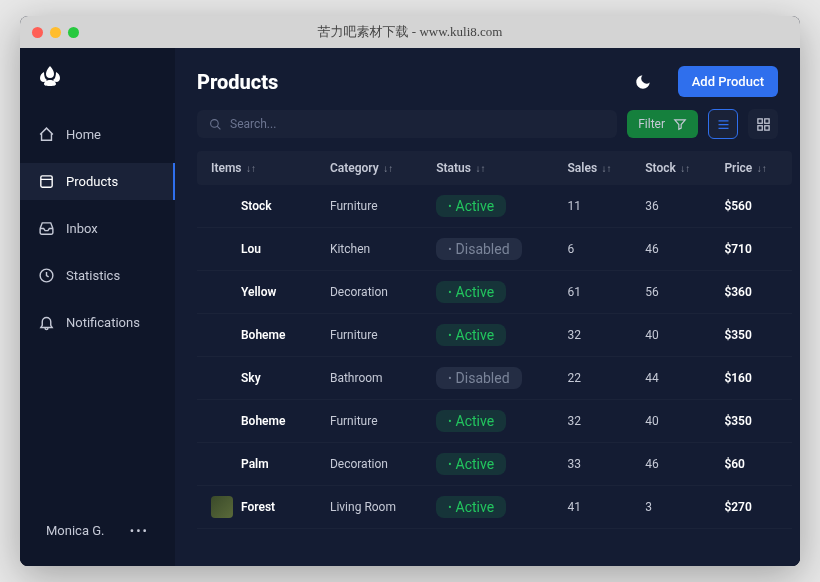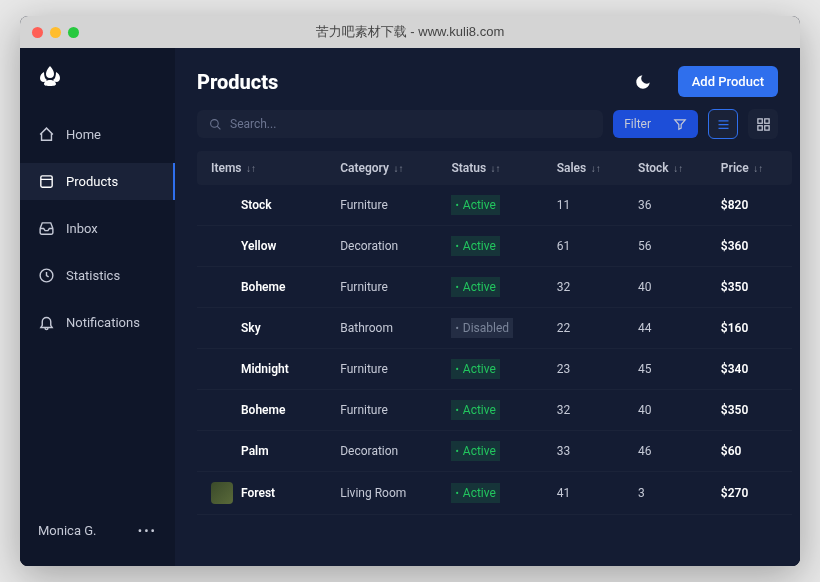--- a/index.html
+++ b/index.html
@@ -2,62 +2,62 @@
 <html><head>
 <meta charset="utf-8">
 <style>
 *{box-sizing:border-box;margin:0;padding:0;font-family:-apple-system,BlinkMacSystemFont,'Segoe UI',Roboto,sans-serif}
 body{background:#e8e8e8;display:flex;align-items:center;justify-content:center;height:582px;width:820px;overflow:hidden}
 .window{width:780px;height:550px;background:#0f1629;border-radius:8px;overflow:hidden;box-shadow:0 10px 40px rgba(0,0,0,0.3);display:flex;flex-direction:column}
 .titlebar{height:32px;background:#d4d4d4;display:flex;align-items:center;padding:0 12px;position:relative}
 .dots{display:flex;gap:7px}
 .dot{width:11px;height:11px;border-radius:50%}
 .dot.r{background:#ff5f56}.dot.y{background:#ffbd2e}.dot.g{background:#27c93f}
-.titlebar-text{position:absolute;left:50%;transform:translateX(-50%);font-size:13px;color:#444;font-family:Liberation Sans, sans-serif}
+.titlebar-text{position:absolute;left:50%;transform:translateX(-50%);font-size:13px;color:#444;font-family:Liberation Serif, serif}
 .app{flex:1;display:flex;background:#0f1629;overflow:hidden}
 .sidebar{width:155px;background:#0f1629;display:flex;flex-direction:column;padding:16px 0}
 .logo{padding:0 18px 24px}
 .logo svg{width:24px;height:24px}
 .nav{flex:1;display:flex;flex-direction:column;gap:10px}
 .nav-item{display:flex;align-items:center;gap:11px;padding:10px 18px;color:#c5c9d6;font-size:13px;cursor:pointer;position:relative}
 .nav-item.active{background:#1a2238;color:#fff}
 .nav-item.active::after{content:'';position:absolute;right:0;top:0;bottom:0;width:2px;background:#2f6fed}
 .nav-item svg{width:17px;height:17px;flex-shrink:0}
-.user{display:flex;align-items:center;justify-content:space-between;padding:12px 18px;color:#c5c9d6;font-size:13px}
+.user{display:flex;align-items:center;justify-content:space-between;padding:12px 26px;color:#c5c9d6;font-size:13px}
 .user-dots{color:#c5c9d6;letter-spacing:2px;cursor:pointer}
 .main{flex:1;display:flex;flex-direction:column;background:#141c33;overflow:hidden}
 .header{display:flex;align-items:center;justify-content:space-between;padding:18px 22px 12px}
 .title{color:#fff;font-size:20px;font-weight:800}
 .header-right{display:flex;align-items:center;gap:26px}
 .moon{width:18px;height:18px;color:#fff;cursor:pointer}
 .btn-primary{background:#2f6fed;color:#fff;border:none;padding:8px 14px;border-radius:6px;font-size:13px;font-weight:500;cursor:pointer}
 .toolbar{display:flex;align-items:center;gap:10px;padding:0 22px 12px}
 .search{flex:1;background:#1a2238;border-radius:6px;display:flex;align-items:center;padding:7px 12px;gap:8px}
 .search svg{width:13px;height:13px;color:#6b7490}
 .search input{background:transparent;border:none;outline:none;color:#22c55e;font-size:12px;flex:1}
 .search input::placeholder{color:#6b7490}
-.filter-btn{background:#1d4ed8;color:#c5c9d6;border:none;padding:7px 11px;border-radius:6px;font-size:12px;display:flex;gap:22px;cursor:pointer}
+.filter-btn{background:#15803d;color:#c5c9d6;border:none;padding:7px 11px;border-radius:6px;font-size:12px;display:flex;gap:8px;cursor:pointer}
 .filter-btn svg{width:14px;height:14px}
 .view-btn{background:#1a2238;border:none;width:30px;height:30px;border-radius:6px;display:flex;align-items:center;justify-content:center;color:#c5c9d6;cursor:pointer}
 .view-btn.active{border:1px solid #2f6fed;color:#2f6fed}
 .view-btn svg{width:15px;height:15px}
 .table-wrap{flex:1;overflow-y:auto;padding:0 8px 0 22px}
 .table-wrap::-webkit-scrollbar{width:8px}
 .table-wrap::-webkit-scrollbar-track{background:#1a2238}
 .table-wrap::-webkit-scrollbar-thumb{background:#3a4460;border-radius:4px}
 table{width:100%;border-collapse:collapse}
 thead th{background:#1a2238;color:#c5c9d6;font-size:12px;font-weight:600;text-align:left;padding:10px 8px;position:sticky;top:0}
 thead th:first-child{border-radius:4px 0 0 4px;padding-left:14px}
 thead th:last-child{border-radius:0 4px 4px 0}
 .sort{font-size:10px;opacity:0.6;margin-left:2px}
 tbody td{color:#c5c9d6;font-size:12px;padding:10px 8px;border-bottom:1px solid rgba(255,255,255,0.03)}
 tbody td:first-child{padding-left:14px}
 .item-cell{display:flex;align-items:center;gap:8px;font-weight:600;color:#fff}
 .thumb{width:22px;height:22px;border-radius:4px;background:linear-gradient(135deg,#3a4a2a,#5a6a3a);flex-shrink:0}
-.badge{display:inline-flex;align-items:center;gap:4px;padding:3px 4px;border-radius:0;font-size:12px}
+.badge{display:inline-flex;align-items:center;gap:4px;padding:3px 12px;border-radius:8px;font-size:14px}
 .badge.active{background:rgba(34,197,94,0.15);color:#22c55e}
 .badge.disabled{background:rgba(100,116,139,0.2);color:#7a8499}
 .badge::before{content:'•';font-size:10px}
 .price{font-weight:600;color:#fff}
 </style>
 </head>
 <body>
 
 <div class="window">
   <div class="titlebar">
@@ -169,21 +169,34 @@
                 <td>
                   <div class="item-cell">
                     <div style="width:22px"></div>
                     <span>Stock</span>
                   </div>
                 </td>
                 <td>Furniture</td>
                 <td><span class="badge active">Active</span></td>
                 <td>11</td>
                 <td>36</td>
-                <td class="price">$820</td>
+                <td class="price">$560</td>
+              </tr>
+              <tr>
+                <td>
+                  <div class="item-cell">
+                    <div style="width:22px"></div>
+                    <span>Lou</span>
+                  </div>
+                </td>
+                <td>Kitchen</td>
+                <td><span class="badge disabled">Disabled</span></td>
+                <td>6</td>
+                <td>46</td>
+                <td class="price">$710</td>
               </tr>
               <tr>
                 <td>
                   <div class="item-cell">
                     <div style="width:22px"></div>
                     <span>Yellow</span>
                   </div>
                 </td>
                 <td>Decoration</td>
                 <td><span class="badge active">Active</span></td>
@@ -214,33 +227,20 @@
                 <td>Bathroom</td>
                 <td><span class="badge disabled">Disabled</span></td>
                 <td>22</td>
                 <td>44</td>
                 <td class="price">$160</td>
               </tr>
               <tr>
                 <td>
                   <div class="item-cell">
                     <div style="width:22px"></div>
-                    <span>Midnight</span>
-                  </div>
-                </td>
-                <td>Furniture</td>
-                <td><span class="badge active">Active</span></td>
-                <td>23</td>
-                <td>45</td>
-                <td class="price">$340</td>
-              </tr>
-              <tr>
-                <td>
-                  <div class="item-cell">
-                    <div style="width:22px"></div>
                     <span>Boheme</span>
                   </div>
                 </td>
                 <td>Furniture</td>
                 <td><span class="badge active">Active</span></td>
                 <td>32</td>
                 <td>40</td>
                 <td class="price">$350</td>
               </tr>
               <tr>

